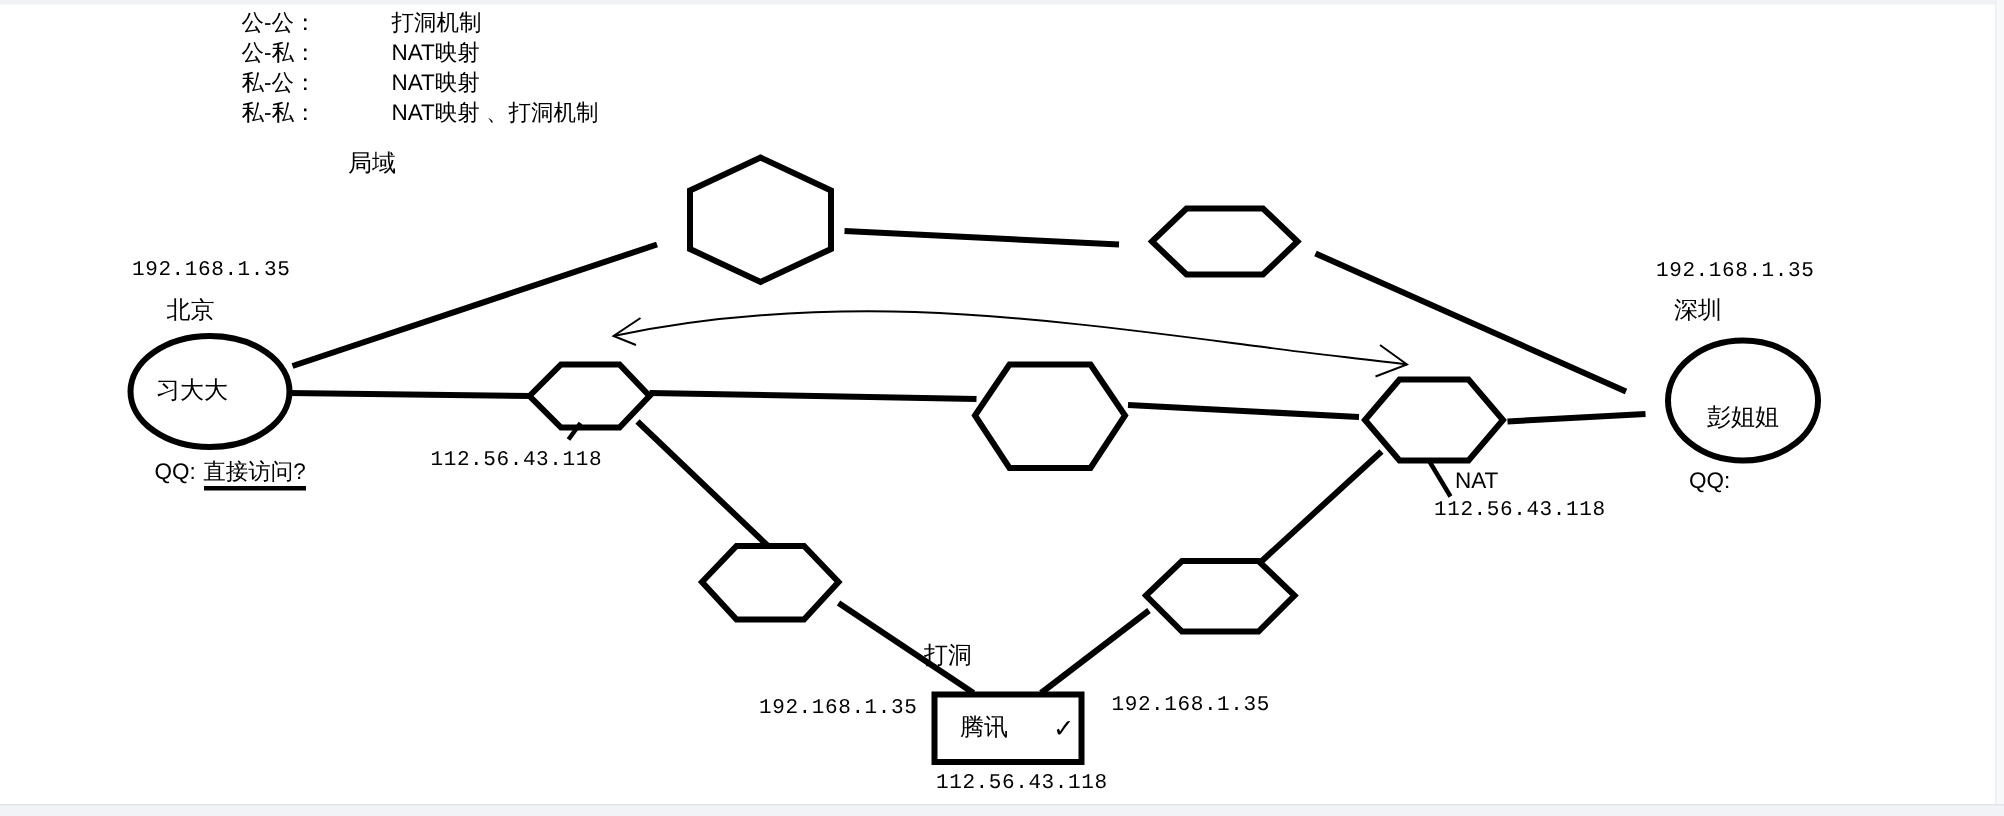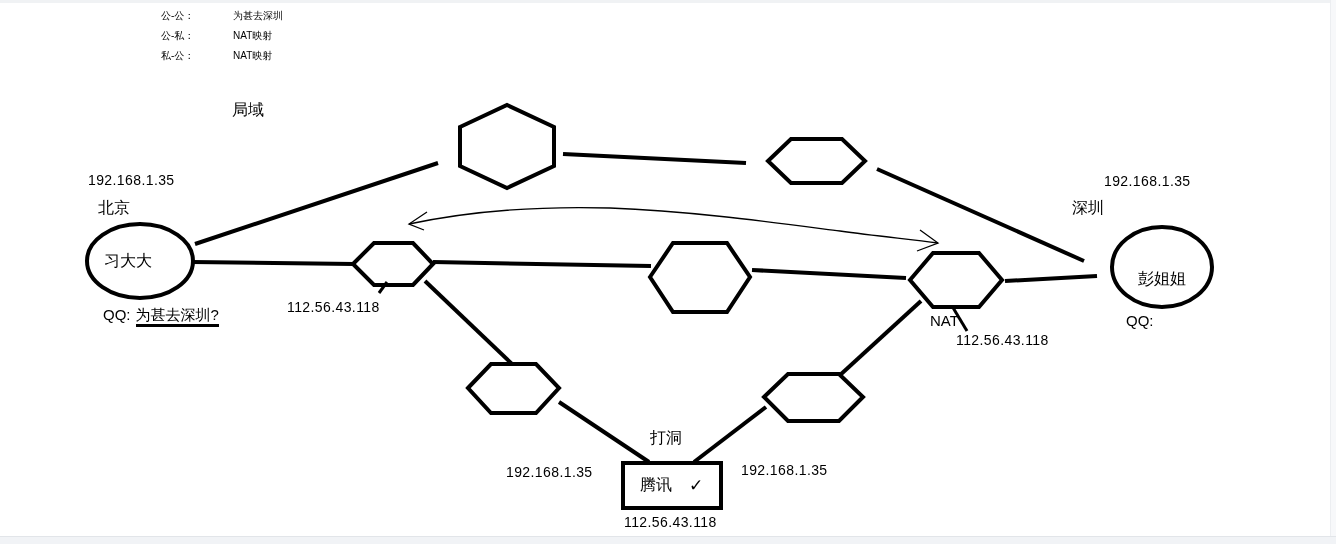--- a/index.html
+++ b/index.html
@@ -5,31 +5,31 @@
   html,body { margin:0; padding:0; background:#ffffff; }
   .screen {
     position:relative; width:1336px; height:544px; background:#ffffff;
     overflow:hidden; font-family:"Liberation Sans","DejaVu Sans",sans-serif; color:#000;
   }
   .gutter-top    { position:absolute; left:0; top:0; width:1336px; height:3px; background:#f0f2f4; }
   .gutter-bottom { position:absolute; left:0; top:536px; width:1336px; height:8px; background:#f1f3f6; border-top:1px solid #e2e5e9; box-sizing:border-box; }
   .gutter-right  { position:absolute; left:1330px; top:0; width:6px; height:544px; background:#f7f8fa; border-left:1px solid #eceef1; box-sizing:border-box; }
   svg.diagram { position:absolute; left:0; top:0; }
   .lbl { position:absolute; white-space:nowrap; line-height:1.15;text-align:right; }
-  .num { font-size:14px; letter-spacing:0.4px; }
+  .num { font-size:14px; letter-spacing:0.4px;font-family:Liberation Mono, monospace; }
   .cjk { font-size:16px; }
   .mid { font-size:15px; }
   .center { transform:translateX(-50%); }
   .legend { position:absolute; left:161px; top:6px; }
-  .legend-row { display:flex; font-size:10px; line-height:20px; }
+  .legend-row { display:flex; font-size:15px; line-height:20px;gap:28px; }
   .legend-term { width:72px; }
   .qq { font-size:15px; }
   .qq .msg { border-bottom:3px solid #000; padding-bottom:1px; margin-left:5px; }
   .server-label { position:absolute; left:627px; top:467px; width:90px; height:37px;
-    display:flex; align-items:center; padding-left:13px; box-sizing:border-box; gap:17px; }
+    display:flex; align-items:center; padding-left:13px; box-sizing:border-box; gap:30px; }
   .server-label .name { font-size:16px; }
   .server-label .check { font-size:17px; font-weight:400; }
 </style>
 </head>
 <body>
 
 <div class="screen">
 
   <svg class="diagram" width="1336" height="544" viewBox="0 0 1336 544">
 
@@ -68,51 +68,55 @@
 
     <g stroke="#000" stroke-width="3">
       <line x1="387" y1="282" x2="379" y2="293"></line>
       <line x1="952" y1="306" x2="967" y2="331"></line>
     </g>
   </svg>
 
   <div class="legend">
     <div class="legend-row">
       <span class="legend-term">公-公：</span>
-      <span class="legend-def">为甚去深圳</span>
+      <span class="legend-def">打洞机制</span>
     </div>
     <div class="legend-row">
       <span class="legend-term">公-私：</span>
       <span class="legend-def">NAT映射</span>
     </div>
     <div class="legend-row">
       <span class="legend-term">私-公：</span>
       <span class="legend-def">NAT映射</span>
     </div>
+    <div class="legend-row">
+      <span class="legend-term">私-私：</span>
+      <span class="legend-def">NAT映射 、打洞机制</span>
+    </div>
   </div>
   <div class="lbl cjk" style="left:232px;top:101px">局域</div>
 
   <div class="lbl num" style="left:88px;top:172px">192.168.1.35</div>
-  <div class="lbl cjk" style="left:98px;top:199px">北京</div>
+  <div class="lbl cjk" style="left:111px;top:199px">北京</div>
   <div class="lbl cjk center" style="left:128px;top:252px">习大大</div>
   <div class="lbl qq" style="left:103px;top:306px">
-    <span>QQ:</span><span class="msg">为甚去深圳?</span>
+    <span>QQ:</span><span class="msg">直接访问?</span>
   </div>
   <div class="lbl num" style="left:287px;top:299px">112.56.43.118</div>
 
   <div class="lbl num" style="left:1104px;top:173px">192.168.1.35</div>
-  <div class="lbl cjk" style="left:1072px;top:199px">深圳</div>
+  <div class="lbl cjk" style="left:1116px;top:199px">深圳</div>
   <div class="lbl cjk center" style="left:1162px;top:270px">彭姐姐</div>
   <div class="lbl qq" style="left:1126px;top:312px">
     <span>QQ:</span>
   </div>
-  <div class="lbl mid" style="left:930px;top:312px">NAT</div>
+  <div class="lbl mid" style="left:970px;top:312px">NAT</div>
   <div class="lbl num" style="left:956px;top:332px">112.56.43.118</div>
 
-  <div class="lbl cjk" style="left:650px;top:429px">打洞</div>
+  <div class="lbl cjk" style="left:616px;top:429px">打洞</div>
   <div class="lbl num" style="left:506px;top:464px">192.168.1.35</div>
   <div class="lbl num" style="left:741px;top:462px">192.168.1.35</div>
   <div class="lbl num" style="left:624px;top:514px">112.56.43.118</div>
   <div class="server-label">
     <span class="name">腾讯</span>
     <span class="check">✓</span>
   </div>
 
   <div class="gutter-top"></div>
   <div class="gutter-right"></div>

